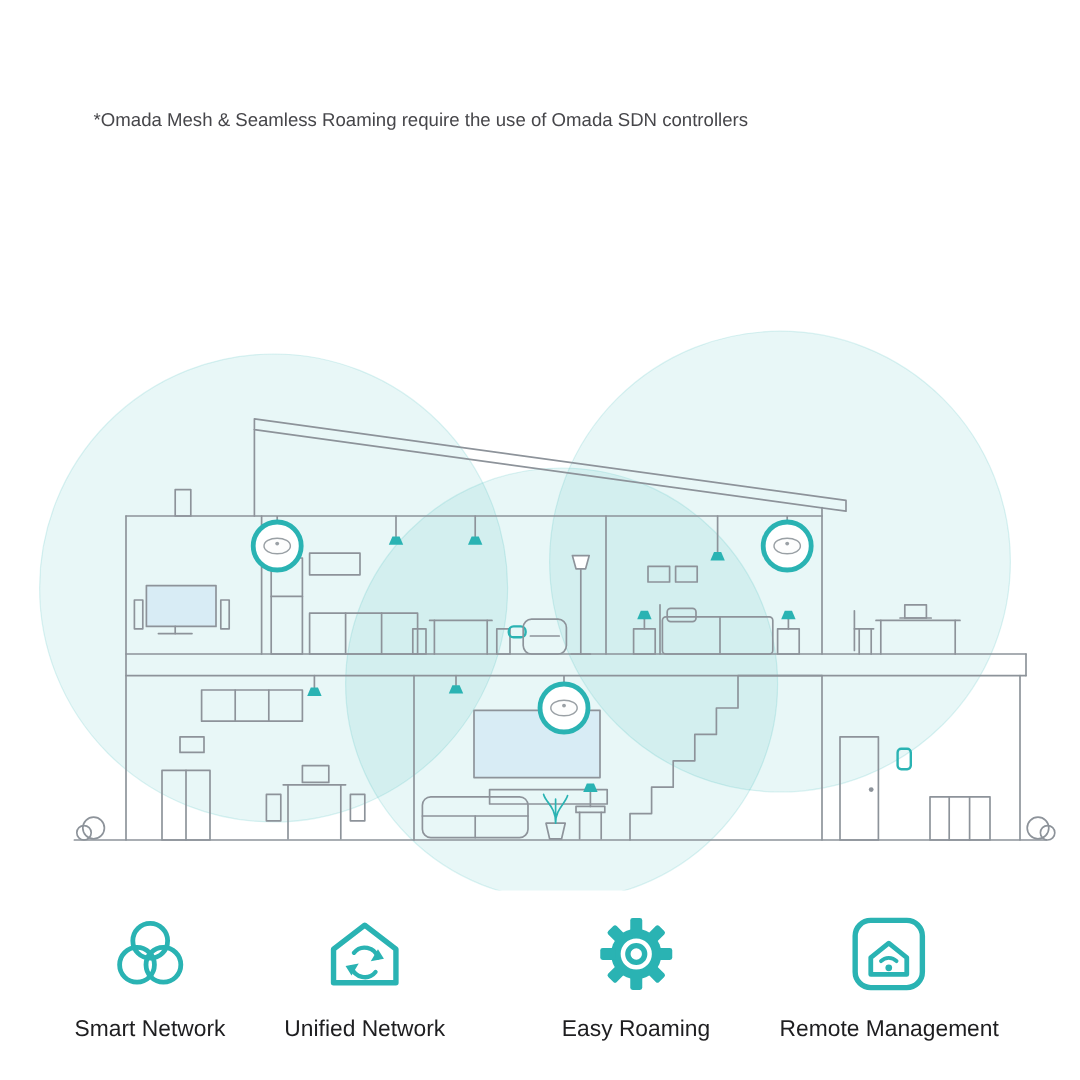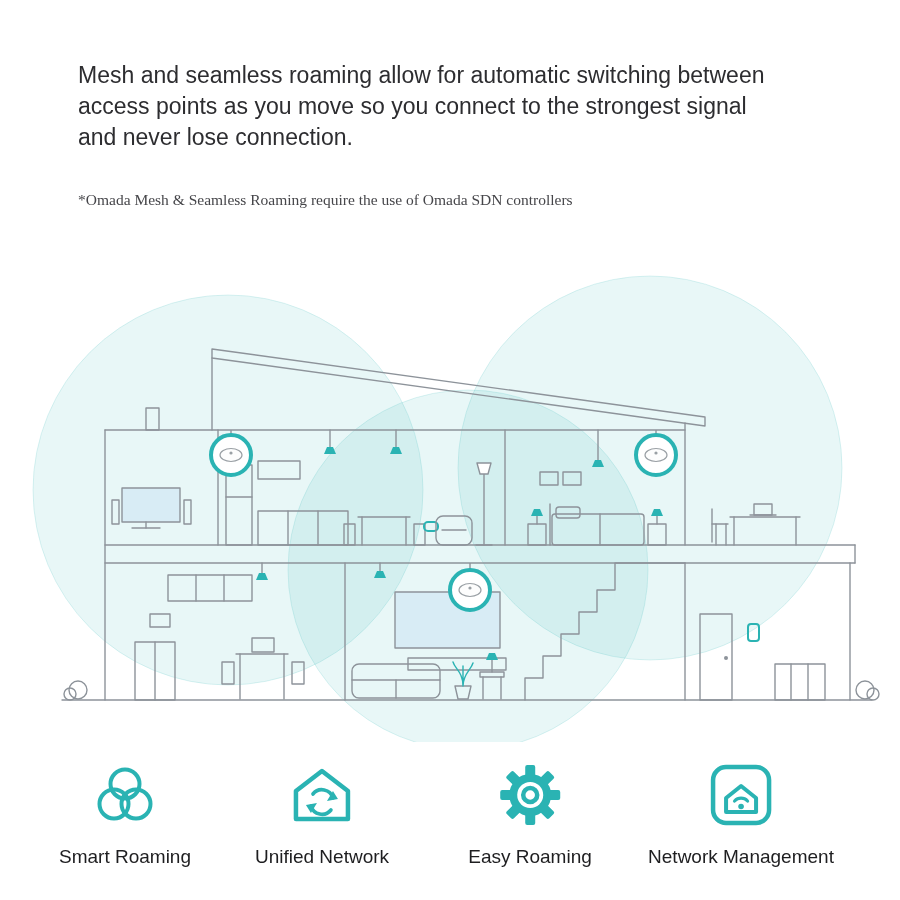--- a/index.html
+++ b/index.html
@@ -14,40 +14,39 @@
   .header { position: absolute; left: 78px; top: 36px; width: 760px; }
   .title {
     font-size: 34px; font-weight: 700; color: #1c1c1e;
     margin: 0; letter-spacing: 0.2px;
   }
   .desc {
     margin-top: 24px; font-size: 23px; line-height: 31px;
     color: #2d2d30; width: 700px;
   }
   .footnote {
-    margin-top: 38px; font-size: 15.5px; color: #46464a; font-family: Liberation Serif, serif;
+    margin-top: 56px; font-size: 15.5px; color: #46464a;
   }
   .illustration {
     position: absolute; left: 0; top: 262px; width: 900px; height: 480px;
   }
   .feature {
     position: absolute; top: 760px; transform: translateX(-50%);
     text-align: center;
   }
   .feature .label {
     display: block; margin-top: 12px;
     font-size: 19px; font-weight: 500; color: #1e1e20; white-space: nowrap;
   }
-  .f1 { left: 125px; } .f2 { left: 322px; } .f3 { left: 530px; } .f4 { left: 741px; }
+  .f1 { left: 125px; } .f2 { left: 304px; } .f3 { left: 530px; } .f4 { left: 741px; }
 </style>
 </head>
 <body>
 
 <div class="header">
-  <div class="desc">Mesh and seamless roaming allow for automatic switching between access points as you move so you connect to the strongest signal and never lose connection.</div>
   <div class="footnote">*Omada Mesh &amp; Seamless Roaming require the use of Omada SDN controllers</div>
 </div>
 
 <svg class="illustration" viewBox="0 0 900 480" width="900" height="480" xmlns="http://www.w3.org/2000/svg">
 
   <g fill="#2ab3b3" fill-opacity="0.11" stroke="#2ab3b3" stroke-opacity="0.16" stroke-width="1">
     <circle cx="228" cy="228" r="195"></circle>
     <circle cx="650" cy="206" r="192"></circle>
     <circle cx="468" cy="308" r="180"></circle>
   </g>
@@ -211,21 +210,21 @@
 </svg>
 
 <div class="feature f1">
   <svg width="70" height="70" viewBox="0 0 70 70">
     <g fill="none" stroke="#2ab3b3" stroke-width="4">
       <circle cx="35" cy="24" r="14.5"></circle>
       <circle cx="24" cy="44" r="14.5"></circle>
       <circle cx="46" cy="44" r="14.5"></circle>
     </g>
   </svg>
-  <span class="label">Smart Roaming</span>
+  <span class="label">Smart Network</span>
 </div>
 
 <div class="feature f2">
   <svg width="70" height="70" viewBox="0 0 70 70">
     <g fill="none" stroke="#2ab3b3" stroke-width="4.5" stroke-linecap="round" stroke-linejoin="round">
       <path d="M9,31 L35,11 L61,31 L61,59 L9,59 Z"></path>
       <path d="M26,34 A11.5,11.5 0 0 1 46,38" stroke-width="3.6"></path>
       <path d="M44,50 A11.5,11.5 0 0 1 24,46" stroke-width="3.6"></path>
     </g>
     <path d="M46,31 L51,39 L40,41 Z" fill="#2ab3b3"></path>
@@ -255,14 +254,14 @@
 
 <div class="feature f4">
   <svg width="70" height="70" viewBox="0 0 70 70">
     <g fill="none" stroke="#2ab3b3" stroke-linecap="round" stroke-linejoin="round">
       <rect x="7" y="7" width="56" height="56" rx="13" stroke-width="4.5"></rect>
       <path d="M20,38 L35,26 L50,38 L50,52 L20,52 Z" stroke-width="4"></path>
       <path d="M28.5,41 A9,9 0 0 1 41.5,41" stroke-width="3.2"></path>
     </g>
     <circle cx="35" cy="46.5" r="2.8" fill="#2ab3b3"></circle>
   </svg>
-  <span class="label">Network Management</span>
+  <span class="label">Remote Management</span>
 </div>
 
 </body></html>

